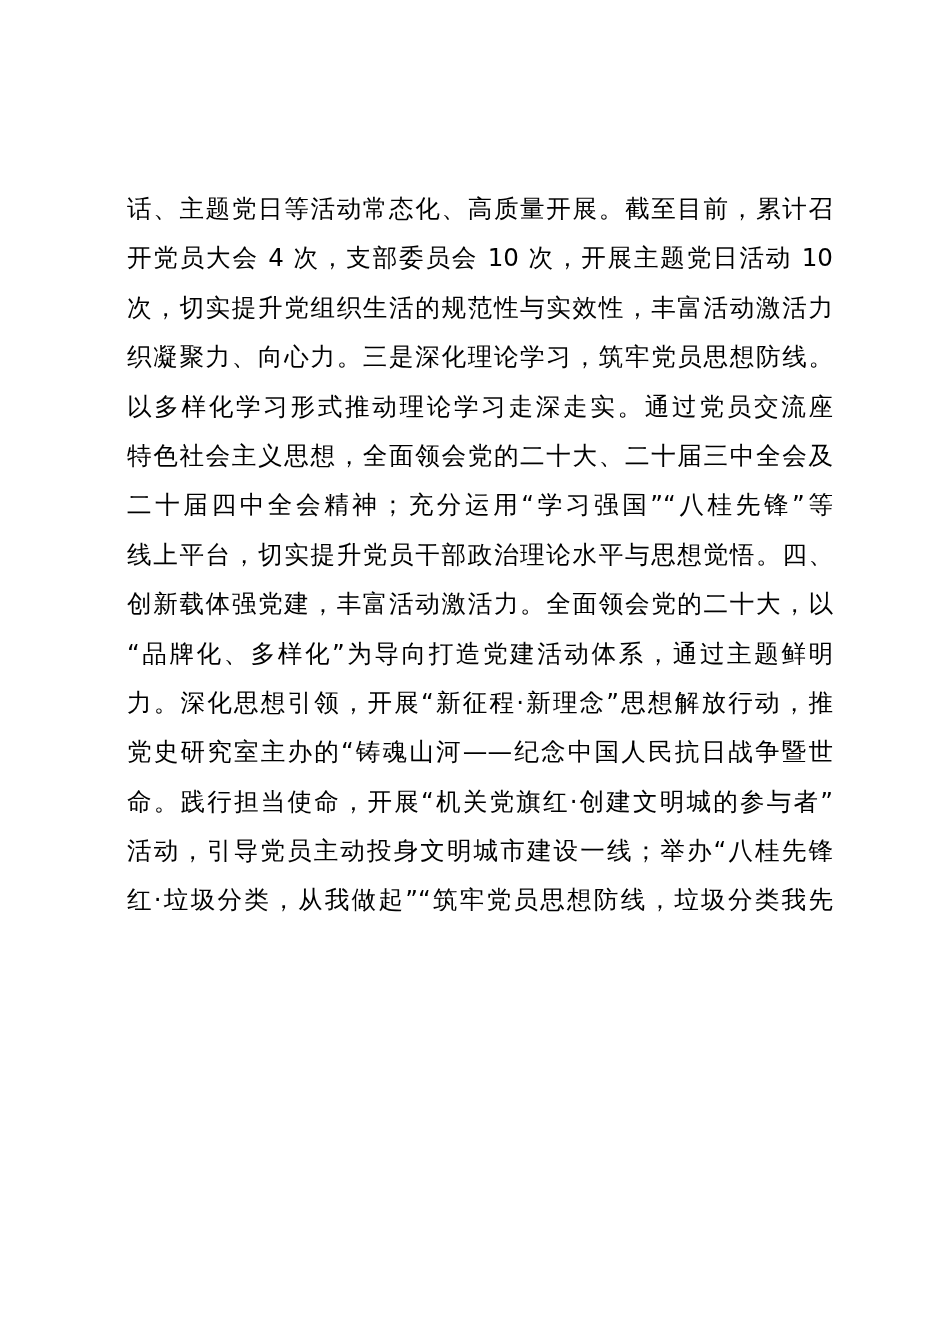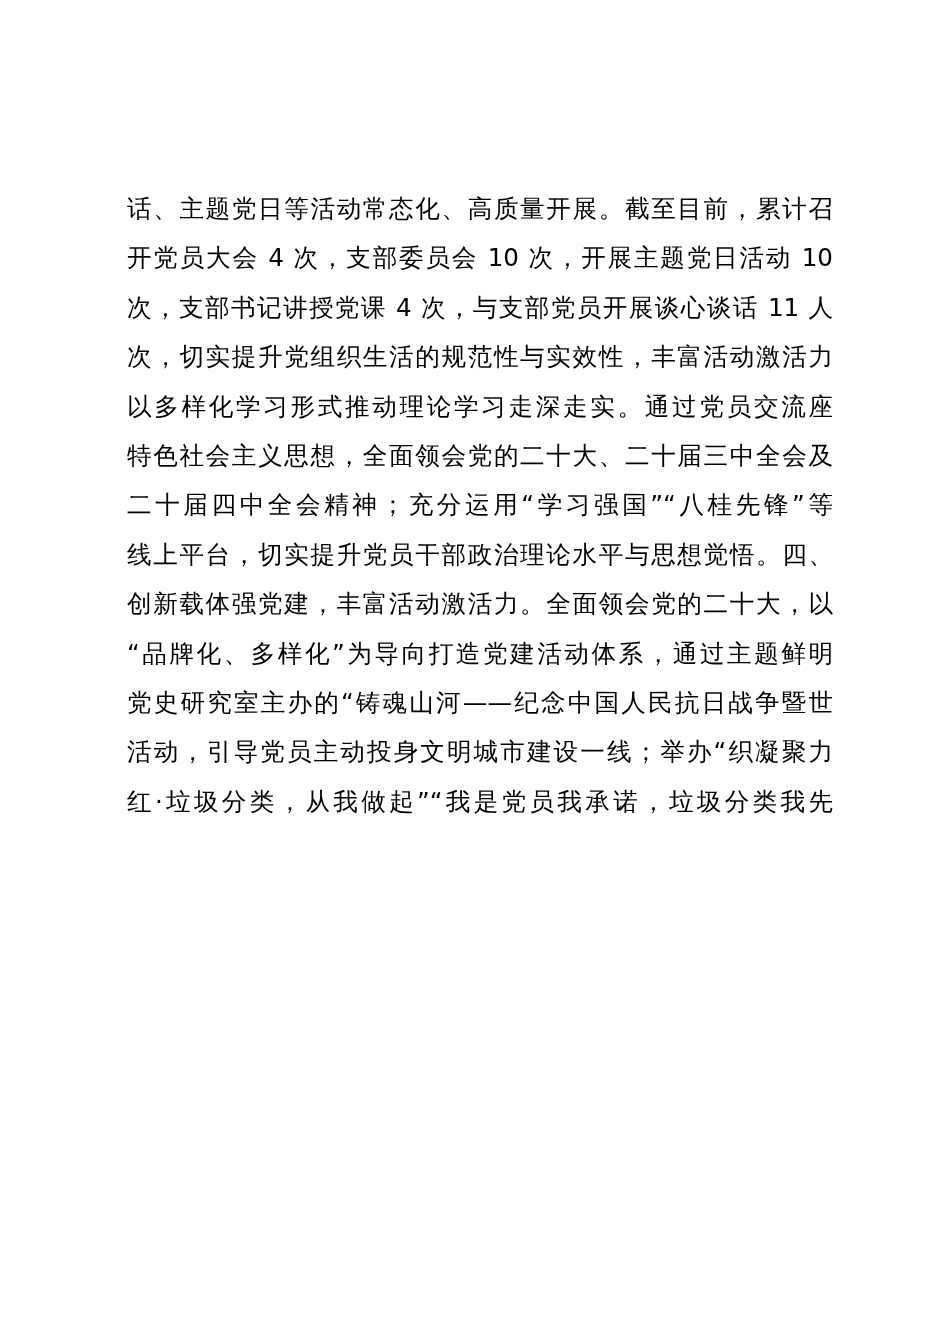--- a/index.html
+++ b/index.html
@@ -43,25 +43,27 @@
       text-align-last: justify;
     }
   </style>
 </head>
 <body>
 
 <div class="page">
   <div class="body-text">
     <span class="line">话、主题党日等活动常态化、高质量开展。截至目前，累计召</span>
     <span class="line">开党员大会 4 次，支部委员会 10 次，开展主题党日活动 10</span>
-    <span class="line">次，支部书记讲授党课 4 次，与支部党员开展谈心谈话 11 人</span>
     <span class="line">次，切实提升党组织生活的规范性与实效性，丰富活动激活力</span>
+    <span class="line">织凝聚力、向心力。三是深化理论学习，筑牢党员思想防线。</span>
     <span class="line">以多样化学习形式推动理论学习走深走实。通过党员交流座</span>
     <span class="line">特色社会主义思想，全面领会党的二十大、二十届三中全会及</span>
     <span class="line">二十届四中全会精神；充分运用“学习强国”“八桂先锋”等</span>
     <span class="line">线上平台，切实提升党员干部政治理论水平与思想觉悟。四、</span>
     <span class="line">创新载体强党建，丰富活动激活力。全面领会党的二十大，以</span>
     <span class="line">“品牌化、多样化”为导向打造党建活动体系，通过主题鲜明</span>
+    <span class="line">力。深化思想引领，开展“新征程·新理念”思想解放行动，推</span>
     <span class="line">党史研究室主办的“铸魂山河——纪念中国人民抗日战争暨世</span>
-    <span class="line">活动，引导党员主动投身文明城市建设一线；举办“织凝聚力</span>
-    <span class="line last">红·垃圾分类，从我做起”“我是党员我承诺，垃圾分类我先</span>
+    <span class="line">命。践行担当使命，开展“机关党旗红·创建文明城的参与者”</span>
+    <span class="line">活动，引导党员主动投身文明城市建设一线；举办“八桂先锋</span>
+    <span class="line last">红·垃圾分类，从我做起”“筑牢党员思想防线，垃圾分类我先</span>
   </div>
 </div>
 
 </body></html>

